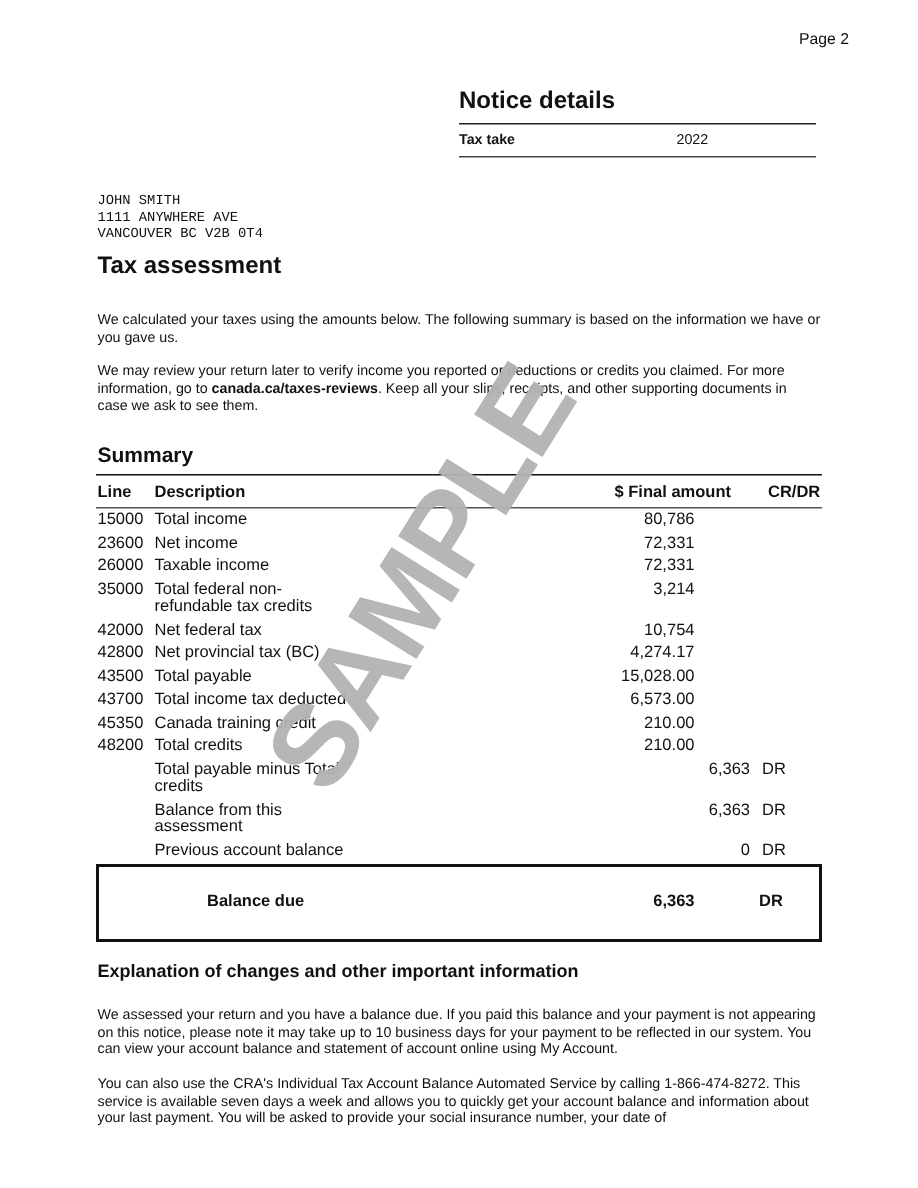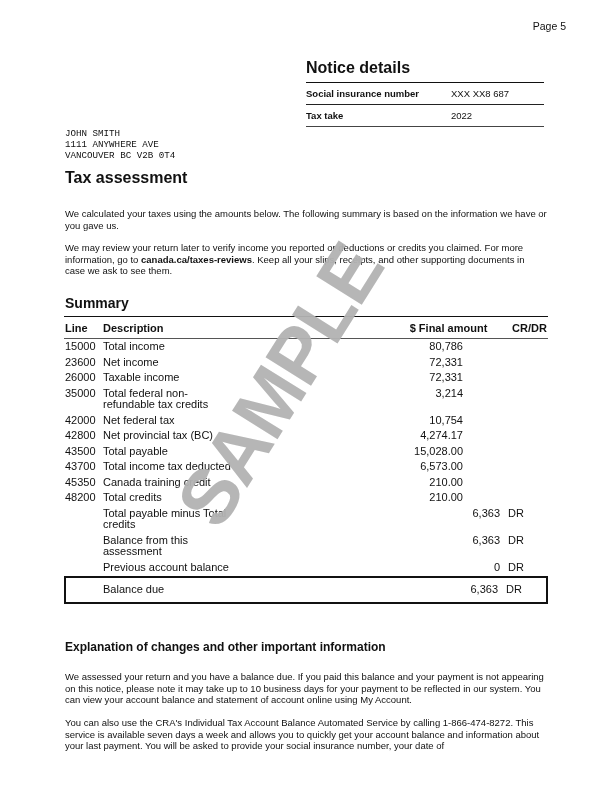--- a/index.html
+++ b/index.html
@@ -22,39 +22,35 @@
   .thead { display: flex; border-top: 1.5px solid #111; border-bottom: 1.5px solid #555; height: 21px; align-items: center; font-weight: bold; }
   .c-line { width: 38px; padding-left: 1px; }
   .c-desc { width: 130px; }
   .c-spacer { flex: 1; }
   .c-amt { width: 100px; text-align: center; }
   .c-crdr { width: 34px; padding-left: 6px; }
   .thead .c-amt { width: 115px; }
   .thead .c-crdr { width: 36px; padding-left: 6px; }
   .trow { display: flex; line-height: 11.5px; padding: 2px 0 2px 0; }
   .trow .c-amt { width: 115px; padding-right: 45px; box-sizing: border-box; text-align: right; }
-  .trow.tot { border: 2px solid #111; margin-top: 1px; font-weight: normal; padding: 6px 0; }
+  .trow.tot { border: 2px solid #111; margin-top: 1px; font-weight: bold; padding: 18px 0; gap: 35px; }
   .trow.tot .c-line { width: 36px; }
   h2.expl { left: 65px; top: 640px; margin: 0; font-size: 12px; font-weight: bold; }
   .watermark { left: 115px; top: 340px; font-size: 78px; font-weight: 900; color: #b3b3b3;
                transform: rotate(-58deg); transform-origin: center; letter-spacing: -2px;
                font-family: "Liberation Sans", sans-serif; opacity: 0.95; pointer-events: none;
                width: 330px; text-align: center; }
 </style>
 </head>
 <body>
 
-<div class="abs page-num">Page 5</div>
+<div class="abs page-num">Page 2</div>
 
 <div class="abs notice">
   <h2>Notice details</h2>
-  <div class="row first">
-    <span class="k">Social insurance number</span>
-    <span>XXX XX8 687</span>
-  </div>
   <div class="row">
     <span class="k">Tax take</span>
     <span>2022</span>
   </div>
 </div>
 
 <div class="abs address"><div>JOHN SMITH</div><div>1111 ANYWHERE AVE</div><div>VANCOUVER BC V2B 0T4</div></div>
 
 <h1 class="abs title">Tax assessment</h1>
 

